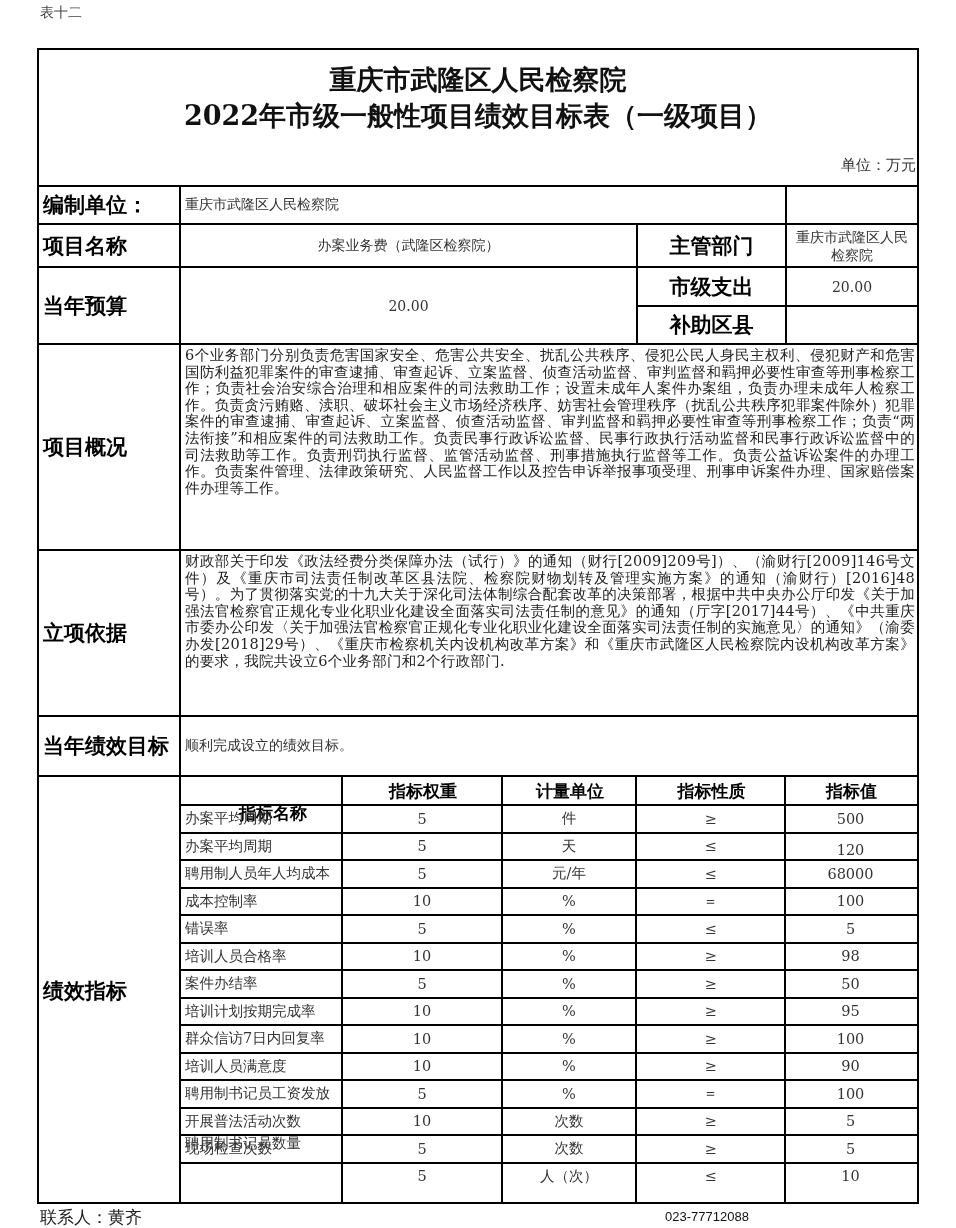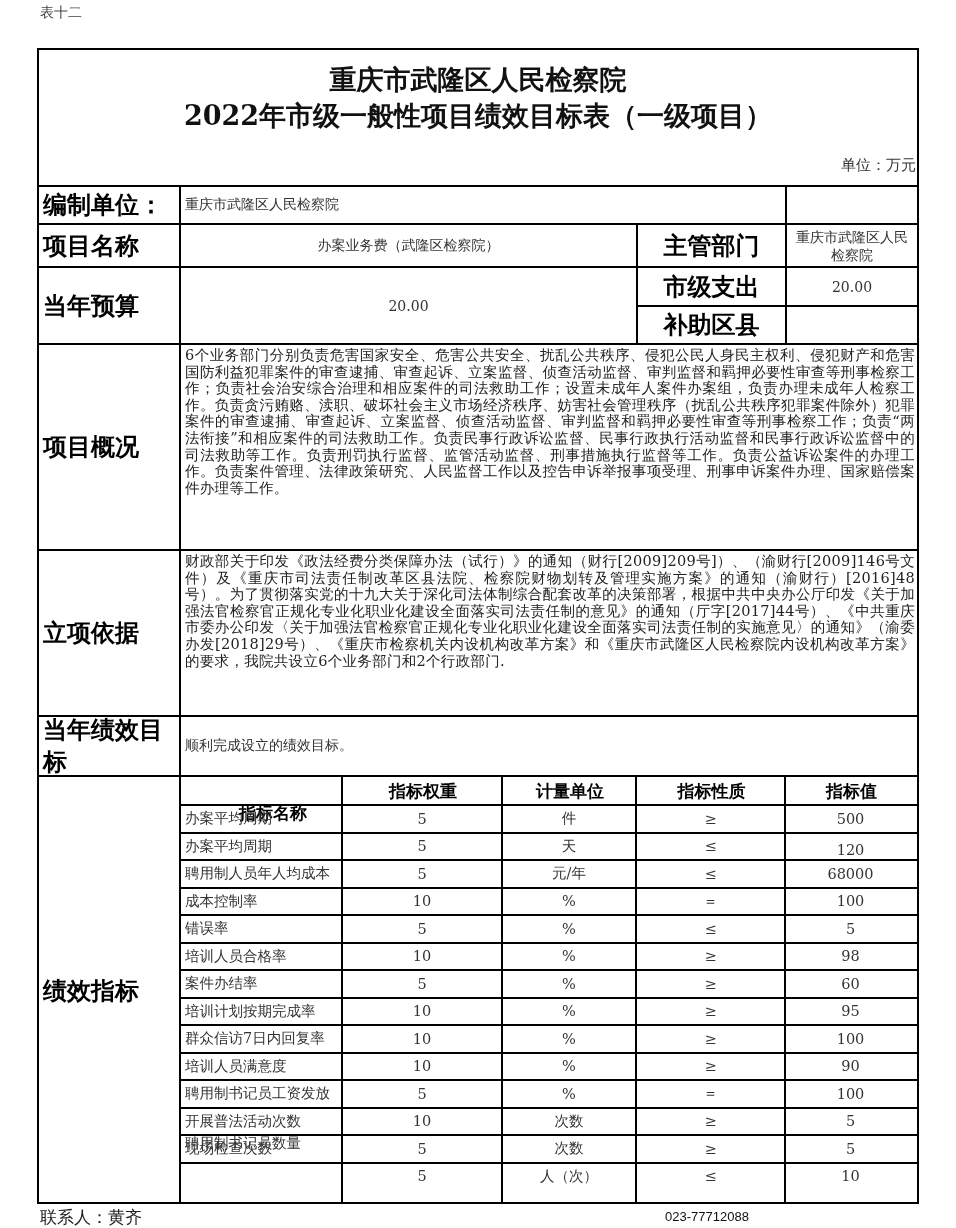--- a/index.html
+++ b/index.html
@@ -6,21 +6,21 @@
   body { width: 956px; height: 1228px; position: relative; overflow: hidden;
          font-family: "DejaVu Serif", "Liberation Serif", serif; color: #222; }
   .abs { position: absolute; box-sizing: border-box; }
   .table-label { left: 40px; top: 4px; font-size: 14px; color: #444; }
   .frame { left: 37px; top: 48px; width: 882px; height: 1156px; border: 2px solid #000; }
   .hline { position: absolute; background: #000; height: 2px; }
   .vline { position: absolute; background: #000; width: 2px; }
   .title1 { left: 37px; top: 62px; width: 882px; text-align: center; font-size: 27px; font-weight: bold; color: #111; }
   .title2 { left: 37px; top: 98px; width: 882px; text-align: center; font-size: 27px; font-weight: bold; color: #111; }
   .unit { right: 40px; top: 156px; font-size: 15px; color: #333; }
-  .lbl { font-family: "DejaVu Sans", "Liberation Sans", sans-serif; font-weight: bold; font-size: 24px; color: #000; display: flex; align-items: center; padding-left: 4px; }
+  .lbl { font-family: "DejaVu Sans", "Liberation Sans", sans-serif; font-weight: bold; font-size: 21px; color: #000; display: flex; align-items: center; padding-left: 4px; }
   .lbl-c { justify-content: center; padding-left: 0; }
   .val { font-size: 14px; color: #333; display: flex; align-items: center; }
   .val-c { justify-content: center; text-align: center; }
   .para { font-size: 14.5px; line-height: 16.6px; color: #222; padding: 2px 3px 0 4px; letter-spacing: 0.3px; text-align: justify; }
   .mhead { font-family: "DejaVu Sans", "Liberation Sans", sans-serif; font-weight: bold; font-size: 17px; color: #000; display: flex; align-items: center; justify-content: center; }
   .mcell { font-size: 14.5px; color: #333; display: flex; align-items: center; white-space: nowrap; overflow: hidden; }
   .mcell-c { justify-content: center; }
   .mcell-l { padding-left: 4px; }
   .foot { font-size: 17px; color: #222; }
   .phone { font-family: "Liberation Sans", sans-serif; font-size: 13px; color: #111; }
@@ -128,21 +128,21 @@
       <div class="abs mcell mcell-c" style="left: 503px; top: 943.5px; width: 132px; height: 25.5px;">%</div>
       <div class="abs mcell mcell-c" style="left: 637px; top: 943.5px; width: 147px; height: 25.5px;">≥</div>
       <div class="abs mcell mcell-c" style="left: 786px; top: 943.5px; width: 129px; height: 25.5px;">98</div>
       <div class="hline" style="left: 179px; top: 969px; width: 740px;"></div>
     </div>
     <div>
       <div class="abs mcell mcell-l" style="left: 181px; top: 971px; width: 160px; height: 25.5px;">案件办结率</div>
       <div class="abs mcell mcell-c" style="left: 343px; top: 971px; width: 158px; height: 25.5px;">5</div>
       <div class="abs mcell mcell-c" style="left: 503px; top: 971px; width: 132px; height: 25.5px;">%</div>
       <div class="abs mcell mcell-c" style="left: 637px; top: 971px; width: 147px; height: 25.5px;">≥</div>
-      <div class="abs mcell mcell-c" style="left: 786px; top: 971px; width: 129px; height: 25.5px;">60</div>
+      <div class="abs mcell mcell-c" style="left: 786px; top: 971px; width: 129px; height: 25.5px;">50</div>
       <div class="hline" style="left: 179px; top: 996.5px; width: 740px;"></div>
     </div>
     <div>
       <div class="abs mcell mcell-l" style="left: 181px; top: 998.5px; width: 160px; height: 25.5px;">培训计划按期完成率</div>
       <div class="abs mcell mcell-c" style="left: 343px; top: 998.5px; width: 158px; height: 25.5px;">10</div>
       <div class="abs mcell mcell-c" style="left: 503px; top: 998.5px; width: 132px; height: 25.5px;">%</div>
       <div class="abs mcell mcell-c" style="left: 637px; top: 998.5px; width: 147px; height: 25.5px;">≥</div>
       <div class="abs mcell mcell-c" style="left: 786px; top: 998.5px; width: 129px; height: 25.5px;">95</div>
       <div class="hline" style="left: 179px; top: 1024px; width: 740px;"></div>
     </div>

